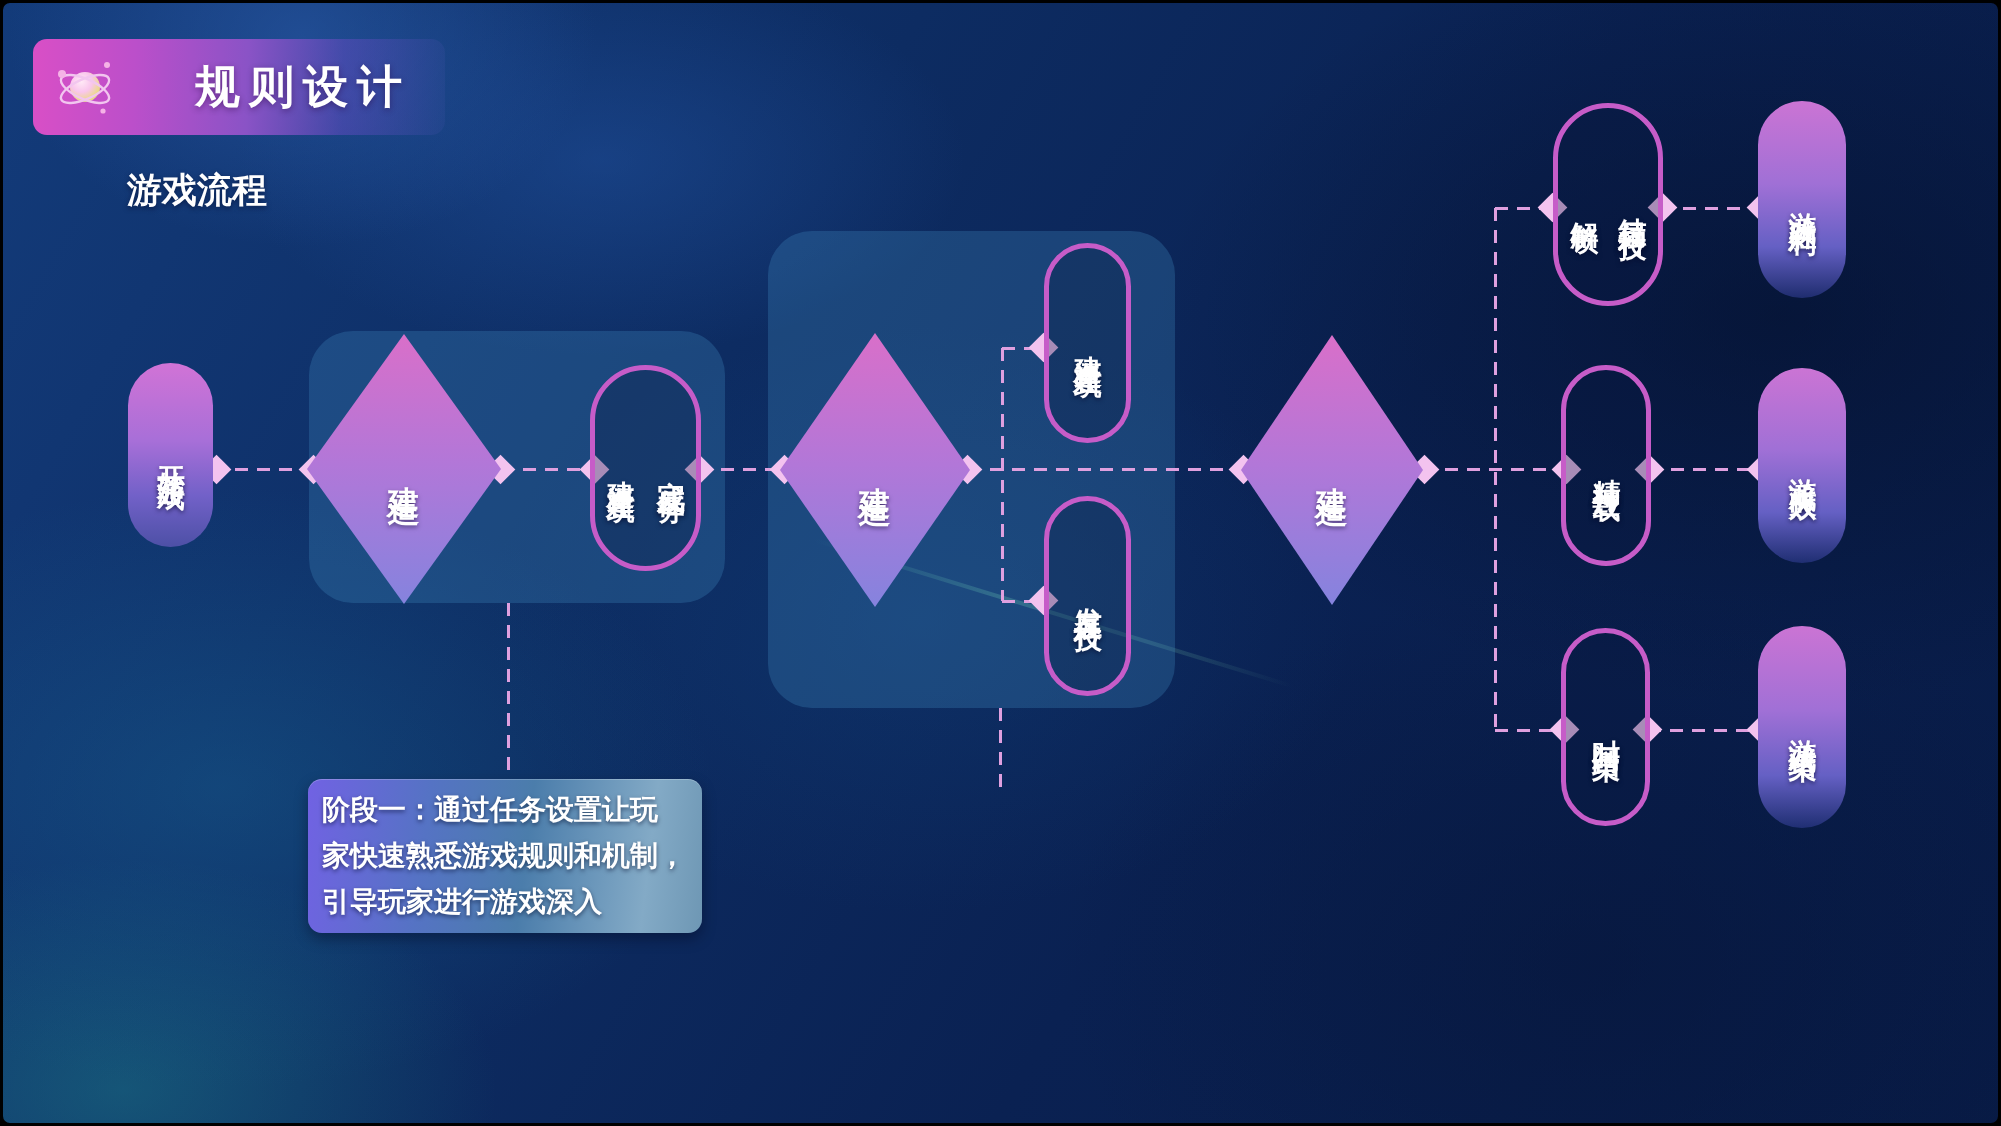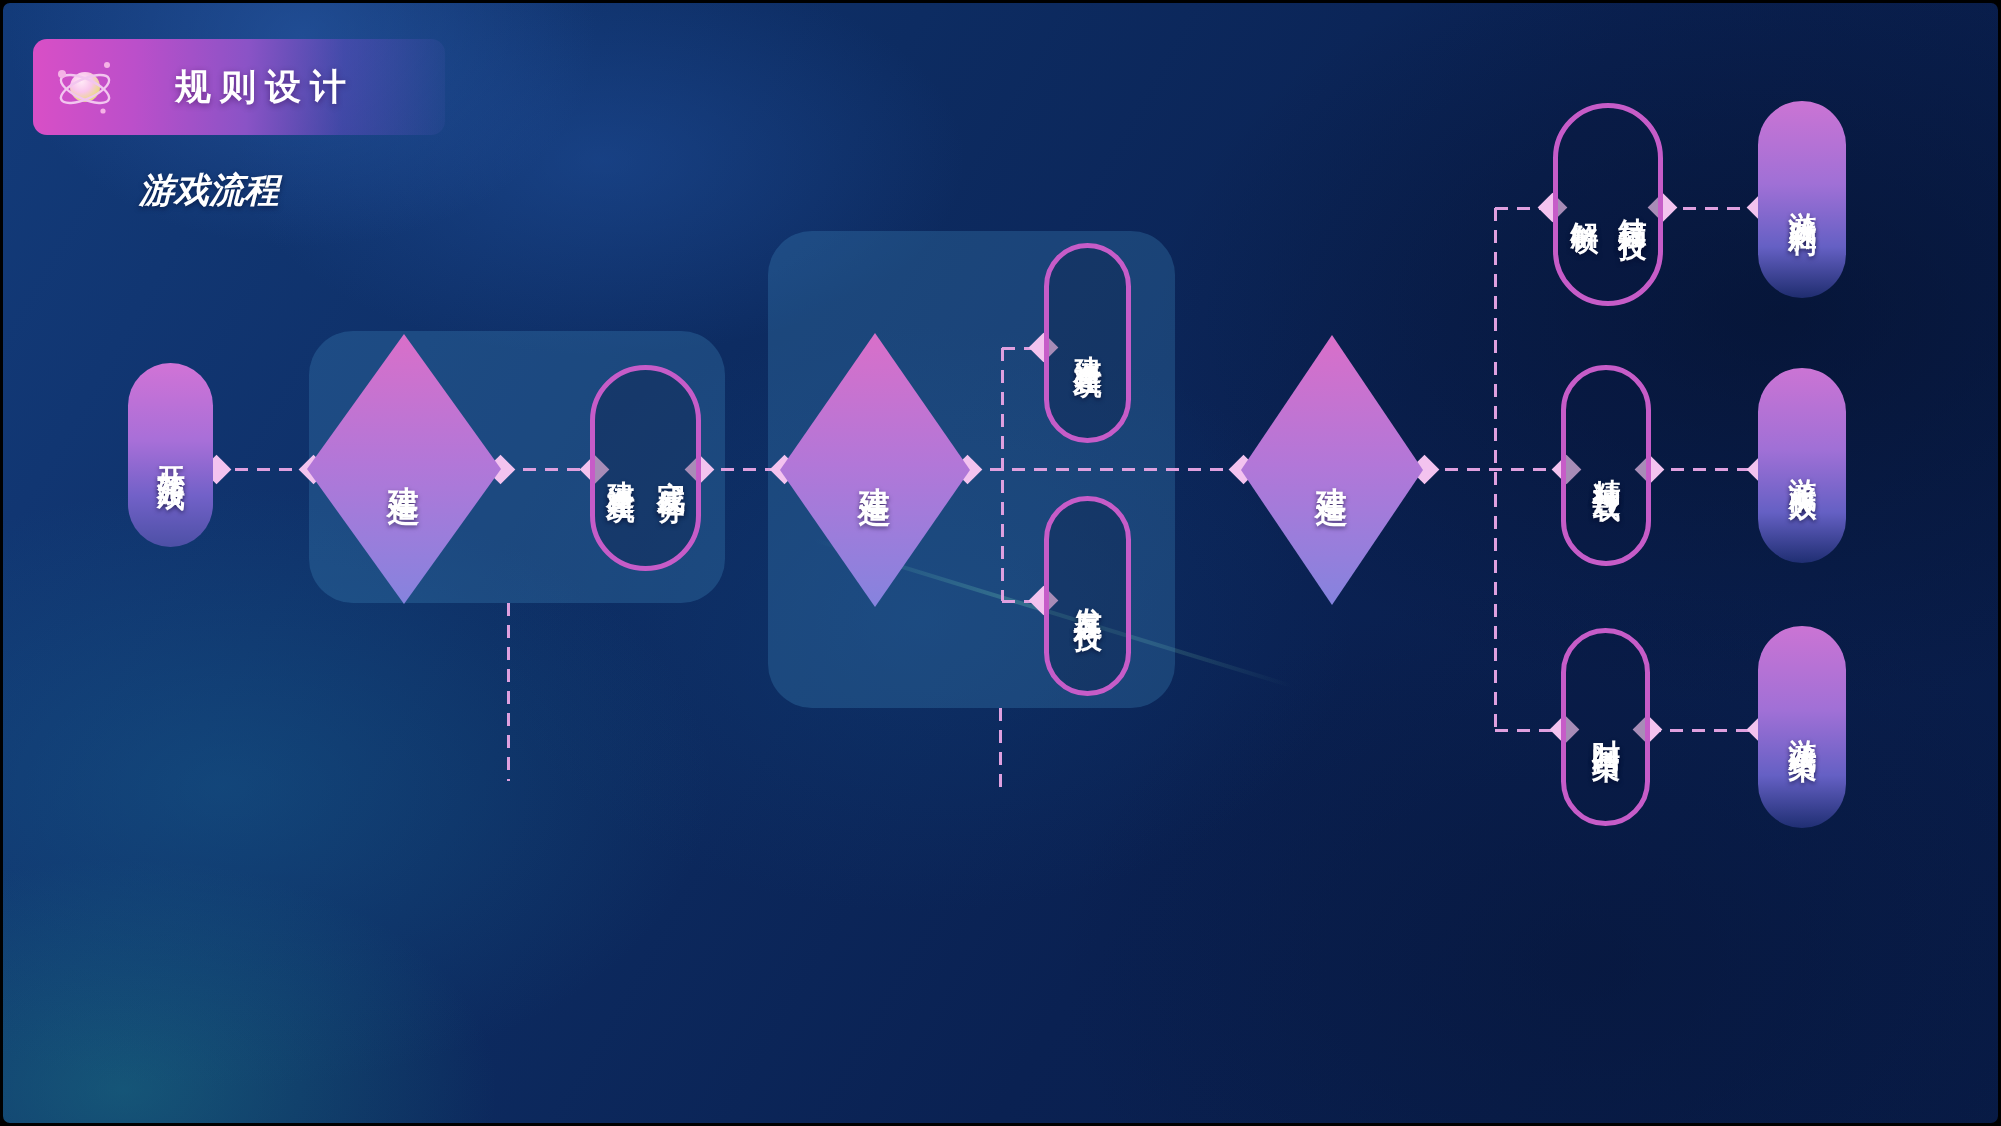--- a/index.html
+++ b/index.html
@@ -15,22 +15,22 @@
       radial-gradient(620px 420px at 46% 55%, rgba(18,70,130,.32), transparent 70%),
       radial-gradient(830px 520px at 89% 28%, rgba(4,14,40,.55), transparent 75%),
       radial-gradient(720px 520px at 80% 86%, rgba(6,20,55,.5), transparent 75%),
       linear-gradient(120deg,#133b7a 0%,#0d2c62 35%,#0a2152 62%,#081b46 100%);
   }
   .abs{position:absolute;}
   
   .badge{left:30px;top:36px;width:412px;height:96px;border-radius:14px;display:flex;align-items:center;
     background:linear-gradient(92deg,#d94fc6 0%,#bb4fca 25%,#8a53c6 52%,rgba(102,76,196,.5) 75%,rgba(86,92,185,.12) 100%);}
   .badge-icon{margin-left:18px;width:68px;height:68px;flex:0 0 auto;}
-  .badge-title{margin-left:56px;font-size:36px;font-weight:bold;color:#fff;letter-spacing:9px;text-shadow:0 2px 6px rgba(40,0,60,.45);}
-  .subtitle{left:136px;top:164px;font-size:35px;font-weight:bold;color:#fff;text-shadow:0 2px 5px rgba(0,10,40,.55);font-style:italic;}
+  .badge-title{margin-left:76px;font-size:45px;font-weight:bold;color:#fff;letter-spacing:9px;text-shadow:0 2px 6px rgba(40,0,60,.45);}
+  .subtitle{left:124px;top:164px;font-size:35px;font-weight:bold;color:#fff;text-shadow:0 2px 5px rgba(0,10,40,.55);}
   
   .panel{background:rgba(62,135,190,.30);border-radius:44px;z-index:1;}
   
   .big-diamond{clip-path:polygon(50% 0,100% 50%,50% 100%,0 50%);
     background:linear-gradient(180deg,#d96fc9 0%,#b277d8 48%,#8583de 100%);
     display:flex;align-items:center;justify-content:center;z-index:3;}
   
   .pill{display:flex;align-items:center;justify-content:center;z-index:4;box-sizing:border-box;}
   .pill-filled{border-radius:60px;}
   .start-grad{background:linear-gradient(180deg,#d173d6 0%,#a86fd8 42%,#7261c8 72%,#4d50a6 100%);}
@@ -128,20 +128,23 @@
   <div class="abs pill pill-filled end-grad" style="left:1755px;top:98px;width:88px;height:197px;">
     <span class="vtext">游戏胜利</span>
   </div>
   <div class="abs pill pill-filled end-grad" style="left:1755px;top:365px;width:88px;height:195px;">
     <span class="vtext">游戏失败</span>
   </div>
   <div class="abs pill pill-filled end-grad" style="left:1755px;top:623px;width:88px;height:202px;">
     <span class="vtext">游戏结束</span>
   </div>
 
+  <div class="abs note note1">阶段一：通过任务设置让玩
+家快速熟悉游戏规则和机制，
+引导玩家进行游戏深入</div>
 
   <div id="connectors" class="abs" style="left:0;top:0;width:100%;height:100%;z-index:2;pointer-events:none;">
       <div class="dash-h" style="left: 210px; top: 465px; width: 96px;"></div>
       <div class="dash-h" style="left: 498px; top: 465px; width: 91px;"></div>
       <div class="dash-h" style="left: 696px; top: 465px; width: 83px;"></div>
       <div class="dash-h" style="left: 965px; top: 465px; width: 275px;"></div>
       <div class="dash-h" style="left: 1420px; top: 465px; width: 140px;"></div>
       <div class="dash-h" style="left: 1646px; top: 465px; width: 111px;"></div>
       <div class="dash-h" style="left: 1492px; top: 204px; width: 60px;"></div>
       <div class="dash-h" style="left: 1658px; top: 204px; width: 99px;"></div>

